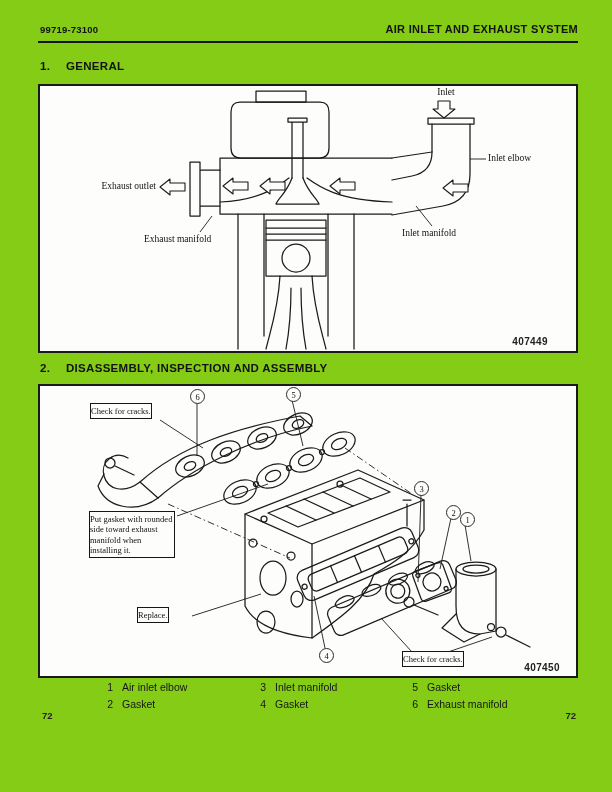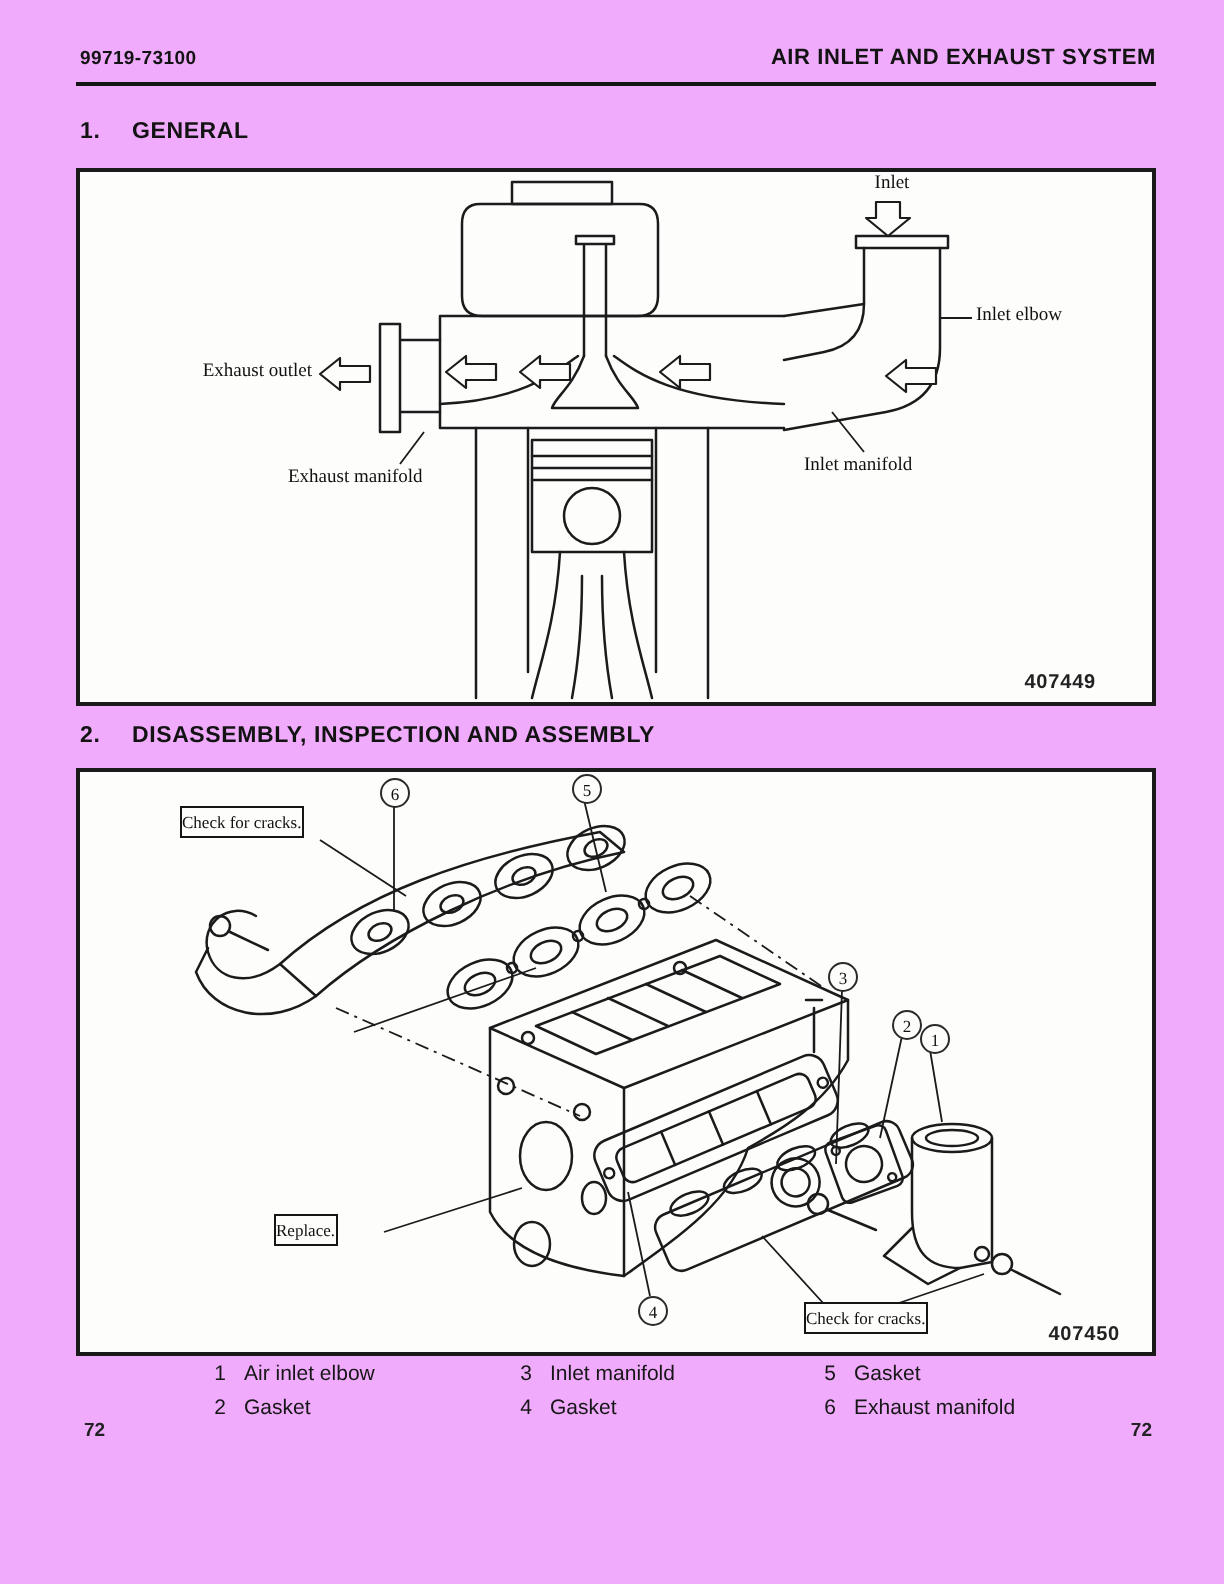--- a/index.html
+++ b/index.html
@@ -1,18 +1,18 @@
 <!DOCTYPE html>
 <html><head>
 <meta charset="utf-8">
 <style>
   html,body{margin:0;padding:0;}
   body{width:612px;height:792px;background:#e9e9e9;}
   .page{
-    position:relative;width:612px;height:792px;background:#f0abfc;
+    position:relative;width:612px;height:792px;background:#84cc16;
     font-family:"Liberation Sans","DejaVu Sans",sans-serif;color:#131313;overflow:hidden;
   }
   
   .doc-number{position:absolute;left:40px;top:24px;font-size:9.5px;font-weight:700;letter-spacing:.2px;}
   .page-title{position:absolute;right:34px;top:23px;font-size:11px;font-weight:700;letter-spacing:.3px;}
   .header-rule{position:absolute;left:38px;right:34px;top:41px;height:2px;background:#151515;}
   
   .sec{position:absolute;left:40px;font-size:11.5px;font-weight:700;letter-spacing:.3px;display:flex;}
   .sec .num{width:26px;}
   #sec1{top:60px;} #sec2{top:362px;}
@@ -212,20 +212,21 @@
     </svg>
 
     <div class="balloon" style="left:150px;top:3px;">6</div>
     <div class="balloon" style="left:246px;top:1px;">5</div>
     <div class="balloon" style="left:374px;top:95px;">3</div>
     <div class="balloon" style="left:406px;top:119px;">2</div>
     <div class="balloon" style="left:420px;top:126px;">1</div>
     <div class="balloon" style="left:279px;top:262px;">4</div>
 
     <div class="callout" style="left:50px;top:17px;">Check for cracks.</div>
+    <div class="callout" style="left:49px;top:125px;width:84px;">Put gasket with rounded side toward exhaust manifold when installing it.</div>
     <div class="callout" style="left:97px;top:221px;">Replace.</div>
     <div class="callout" style="left:362px;top:265px;">Check for cracks.</div>
 
     <div class="fignum" style="right:16px;bottom:3px;margin-left:42px;">407450</div>
   </div>
 
   <div class="legend-item" style="left:103px;top:681px;">
     <span class="lnum">1</span>
     <span>Air inlet elbow</span>
   </div>

